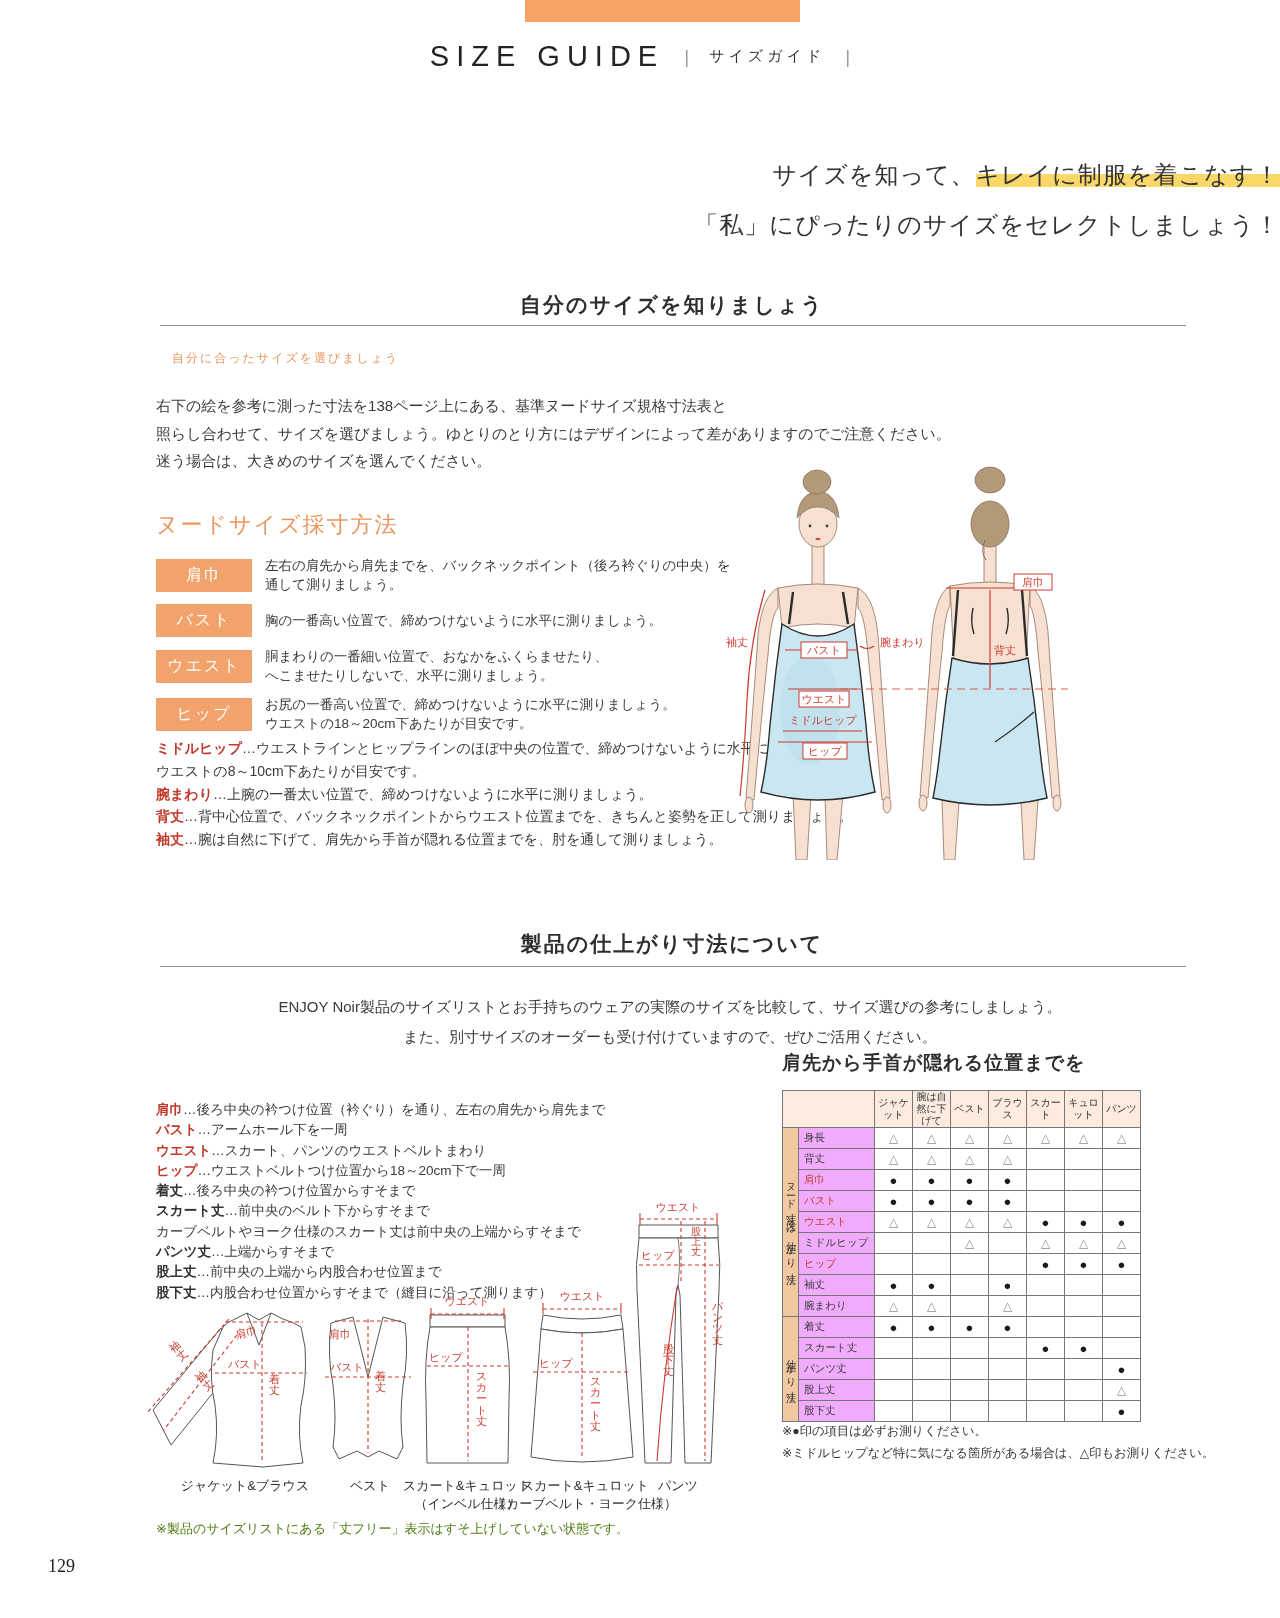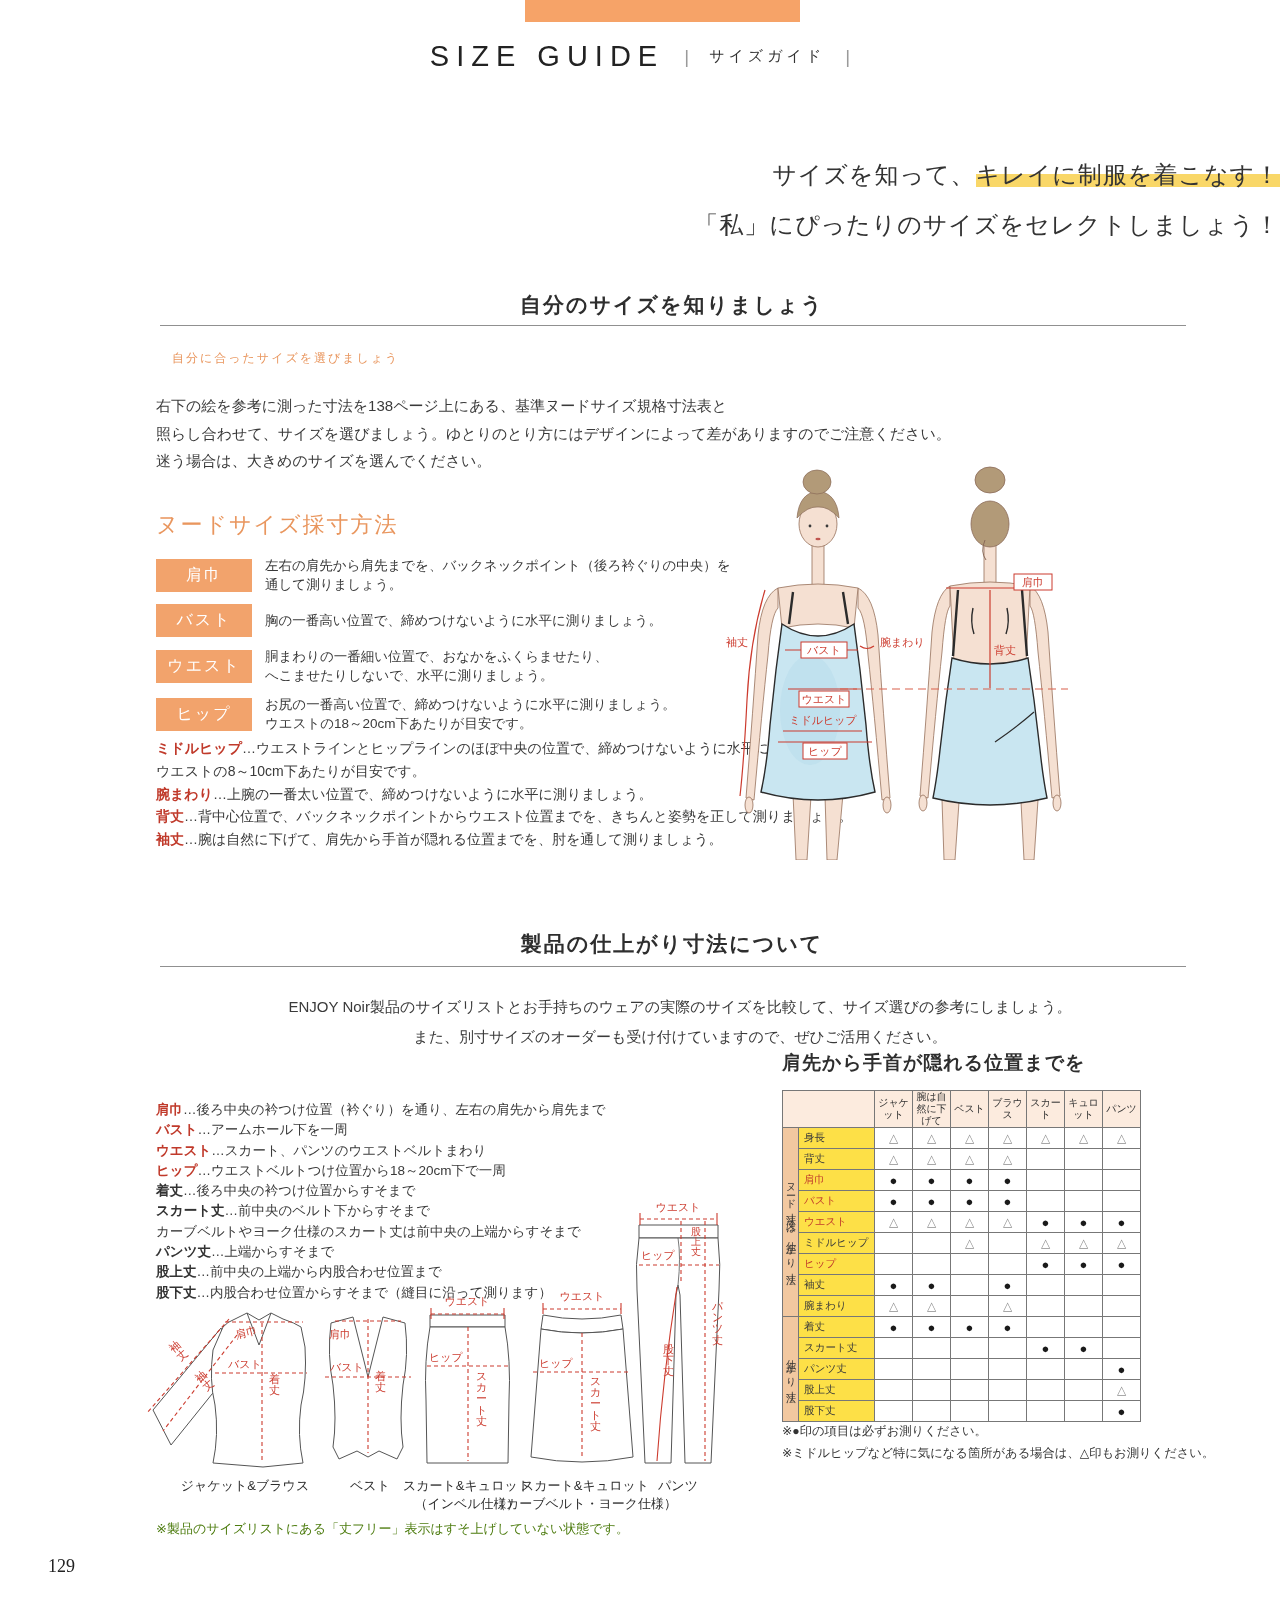--- a/index.html
+++ b/index.html
@@ -33,35 +33,35 @@
          display:flex;align-items:center;justify-content:center;letter-spacing:2px;}
   .m-desc{margin-left:13px;font-size:13.5px;line-height:19px;white-space:pre-line;color:#3a3a3a;}
 
   #nude-terms{left:156px;top:737px;width:780px;}
   .term-line{margin:0;font-size:14px;line-height:22.8px;white-space:pre-line;}
   .term{font-weight:bold;}
   .red{color:#C03A2B;}
   .black{color:#333;}
 
   
-  #intro{left:90px;top:992px;width:1180px;text-align:center;font-size:15px;line-height:30px;}
+  #intro{left:80px;top:992px;width:1180px;text-align:center;font-size:15px;line-height:30px;}
 
   #howto-title{left:156px;top:1058px;font-size:21px;}
   #howto-list{left:156px;top:1100px;width:620px;}
   .howto-line{margin:0;font-size:13.5px;line-height:20.3px;white-space:nowrap;}
 
   #order-title{left:782px;top:1050px;font-size:19px;font-weight:600;letter-spacing:1px;color:#2e2e2e;}
   #order-table-wrap{left:782px;top:1090px;}
   table{border-collapse:collapse;table-layout:fixed;border:1.5px solid #555;}
   th,td{border:1px solid #777;padding:0;}
   th{font-weight:normal;}
   .chead{height:31px;background:#FCEBDE;font-size:10px;line-height:1.2;color:#333;}
   .corner{background:#FCEBDE;}
   .group{background:#F2C8A0;writing-mode:vertical-rl;font-size:10px;letter-spacing:2px;color:#333;padding:4px 0;}
-  .rlabel{background:#fde047;font-size:10.5px;text-align:left;padding-left:5px;white-space:nowrap;height:20px;}
+  .rlabel{background:#f0abfc;font-size:10.5px;text-align:left;padding-left:5px;white-space:nowrap;height:20px;}
   .cell{text-align:center;height:20px;}
   .sym-d{color:#1a1a1a;font-size:13px;}
   .sym-t{color:#8F8F8F;font-size:12px;}
   #order-notes{left:782px;top:1420px;font-size:12.3px;line-height:22px;white-space:pre-line;color:#333;}
 
   #garment-note{left:156px;top:1520px;font-size:13px;color:#4d7c0f;}
   #page-num{left:48px;top:1556px;font-size:18px;font-family:"Liberation Serif","DejaVu Serif",serif;color:#222;}
 
   svg text{font-family:"Liberation Sans","DejaVu Sans",sans-serif;}
   .rlab{fill:#CC3B2E;font-size:11px;}

